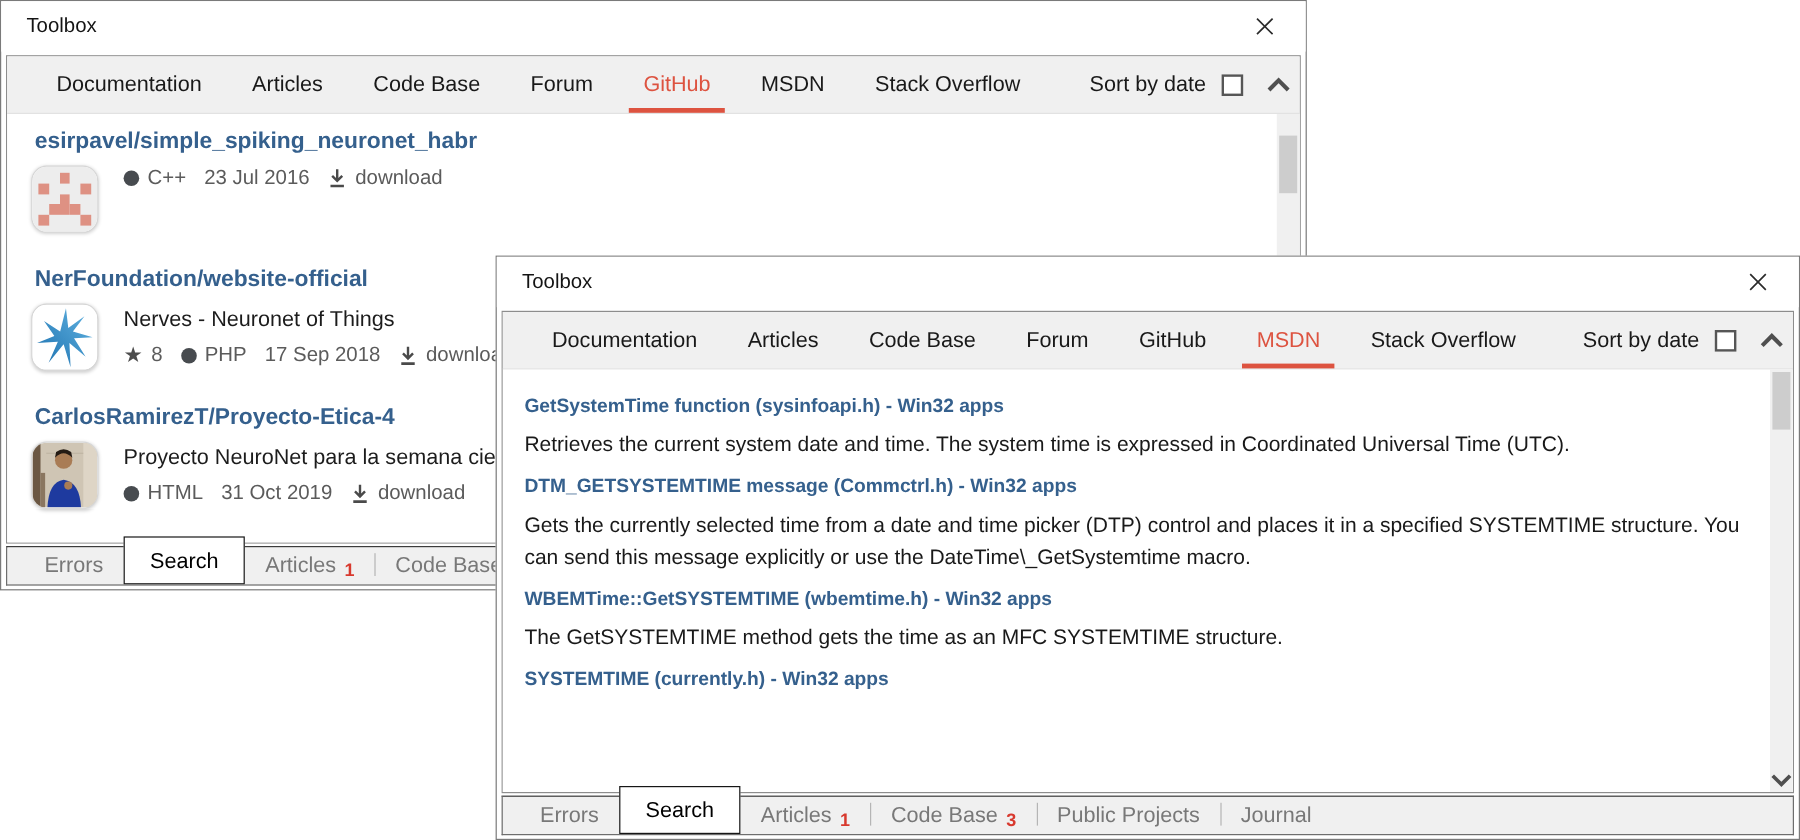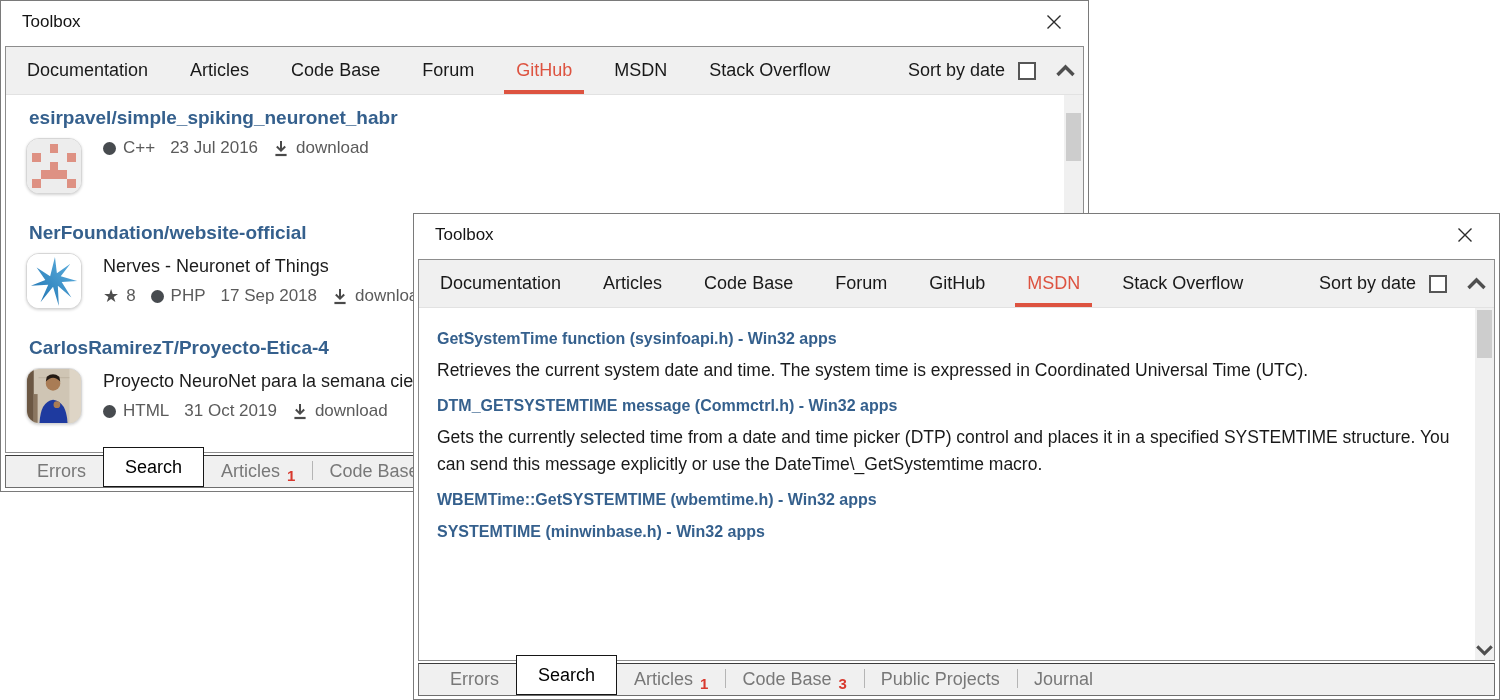--- a/index.html
+++ b/index.html
@@ -19,21 +19,21 @@
   }
   .window{position:absolute;background:#fff;border:1px solid #7a7a7a;}
   #win-github{left:0;top:0;width:1089px;height:492px;z-index:1;}
   #win-msdn{left:413px;top:213px;width:1087px;height:487px;z-index:2;}
 
   .titlebar{height:42px;display:flex;align-items:center;justify-content:space-between;padding:0 20px 0 21px;background:#fff;}
   .title{font-size:17px;color:#141414;}
   .close-btn{width:28px;height:28px;display:flex;align-items:center;justify-content:center;cursor:pointer;}
 
   .tabctrl{position:absolute;left:4px;right:4px;top:45px;bottom:38px;border:1px solid #8d8d8d;display:flex;flex-direction:column;background:#fff;}
-  .topstrip{flex:0 0 48px;background:var(--strip);display:flex;align-items:stretch;padding-left:0;border-bottom:1px solid #e2e2e2;}
+  .topstrip{flex:0 0 48px;background:var(--strip);display:flex;align-items:stretch;padding-left:20px;border-bottom:1px solid #e2e2e2;}
   .toptab{display:flex;align-items:center;padding:0 21px;font-size:18px;color:#191919;position:relative;cursor:pointer;white-space:nowrap;}
   .toptab.active{color:var(--red);}
   .toptab.active::after{content:"";position:absolute;left:9px;right:9px;bottom:0;height:4px;background:var(--red);}
   .strip-right{margin-left:auto;display:flex;align-items:center;gap:13px;padding-right:2px;}
   .sort-label{font-size:18px;color:#191919;white-space:nowrap;}
   .checkbox{width:18px;height:18px;background:#fff;border:2px solid #565656;display:inline-block;cursor:pointer;}
   .scroll-up-btn{width:32px;height:100%;display:flex;align-items:center;justify-content:center;cursor:pointer;}
 
   .content{flex:1 1 auto;position:relative;background:#fff;overflow:hidden;}
   .scrollbar{position:absolute;top:0;right:0;bottom:0;width:19px;background:#f0f0f0;cursor:pointer;}
@@ -293,23 +293,24 @@
         <div class="article">
           <div class="article-title">GetSystemTime function (sysinfoapi.h) - Win32 apps</div>
           <div class="article-desc">Retrieves the current system date and time. The system time is expressed in Coordinated Universal Time (UTC).</div>
         </div>
         <div class="article">
           <div class="article-title">DTM_GETSYSTEMTIME message (Commctrl.h) - Win32 apps</div>
           <div class="article-desc">Gets the currently selected time from a date and time picker (DTP) control and places it in a specified SYSTEMTIME structure. You can send this message explicitly or use the DateTime\_GetSystemtime macro.</div>
         </div>
         <div class="article">
           <div class="article-title">WBEMTime::GetSYSTEMTIME (wbemtime.h) - Win32 apps</div>
+          <div class="article-desc">The GetSYSTEMTIME method gets the time as an MFC SYSTEMTIME structure.</div>
         </div>
         <div class="article">
-          <div class="article-title">SYSTEMTIME (minwinbase.h) - Win32 apps</div>
+          <div class="article-title">SYSTEMTIME (currently.h) - Win32 apps</div>
         </div>
       </div>
       <div class="scrollbar">
         <div class="scroll-thumb"></div>
         <span class="scroll-down-btn">
           <svg width="21" height="13" viewBox="0 0 21 13">
               <path d="M2.5 2 L10.5 10 L18.5 2" fill="none" stroke="#4f4f4f" stroke-width="3.4"></path>
             </svg>
         </span>
       </div>

